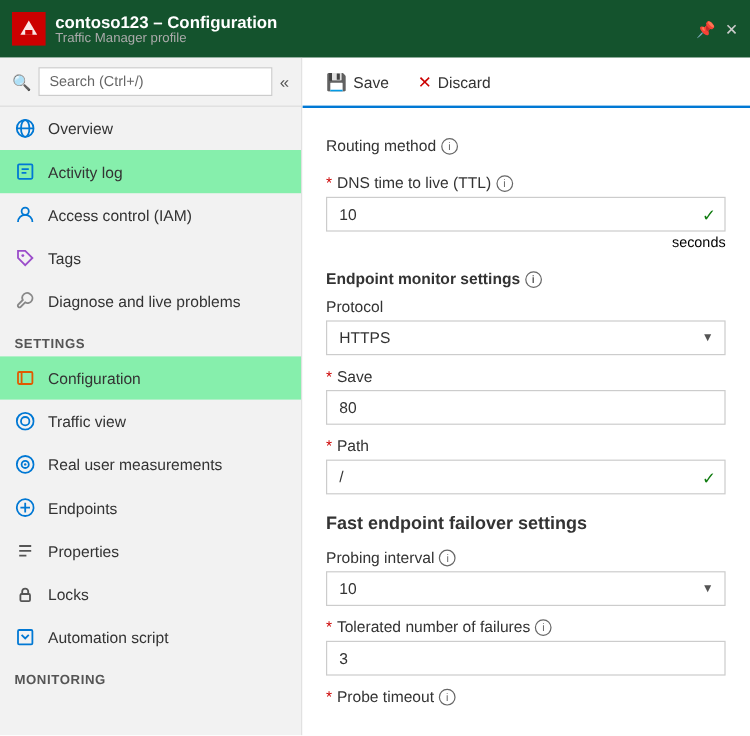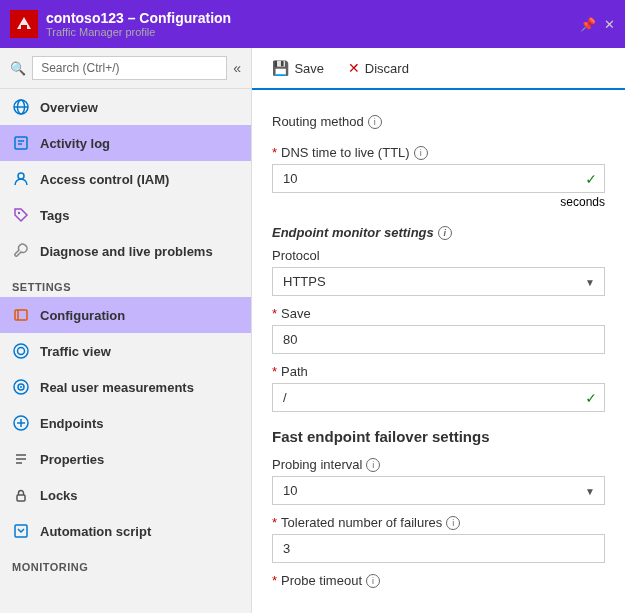--- a/index.html
+++ b/index.html
@@ -1,21 +1,21 @@
 <!DOCTYPE html>
 <html><head>
   <meta charset="utf-8">
   <style>
     * { box-sizing: border-box; margin: 0; padding: 0; font-family: 'Segoe UI', Arial, sans-serif; font-size: 13px; }
 
     body { width: 625px; height: 613px; overflow: hidden; display: flex; flex-direction: column; }
 
     
     .title-bar {
-      background: #6d28d9;
+      background: #14532d;
       color: #fff;
       display: flex;
       align-items: center;
       padding: 6px 10px;
       height: 48px;
       flex-shrink: 0;
     }
     .title-bar-icon {
       width: 28px;
       height: 28px;
@@ -72,23 +72,23 @@
 
     .sidebar-item {
       display: flex;
       align-items: center;
       padding: 9px 12px;
       cursor: pointer;
       color: #333;
       gap: 10px;
       border-bottom: none;
     }
-    .sidebar-item.active { background: #c4b5fd; }
+    .sidebar-item.active { background: #86efac; }
     .sidebar-item .item-icon { width: 18px; height: 18px; flex-shrink: 0; display: flex; align-items: center; justify-content: center; }
-    .sidebar-item .item-label { font-size: 13px; font-weight: bold; }
+    .sidebar-item .item-label { font-size: 13px; }
 
     .sidebar-section-label {
       padding: 12px 12px 4px 12px;
       font-size: 11px;
       font-weight: 600;
       color: #555;
       text-transform: uppercase;
       letter-spacing: 0.5px;
     }
 
@@ -420,21 +420,21 @@
           <span class="info-icon">i</span>
         </div>
         <div class="input-wrapper">
           <input type="text" class="form-input" style="padding-right: 60px;" value="10">
           <span class="check-icon">✓</span>
         </div>
         <div class="suffix-label">seconds</div>
       </div>
 
       <div class="form-group">
-        <div class="form-label" style="font-weight:600; font-size:13px;font-style:italic;">
+        <div class="form-label" style="font-weight:600; font-size:13px;">
           <span>Endpoint monitor settings</span>
           <span class="info-icon">i</span>
         </div>
 
         <div style="margin-top:8px;">
           <div class="form-label">
             <span>Protocol</span>
           </div>
           <div class="select-wrapper">
             <select class="form-select">

